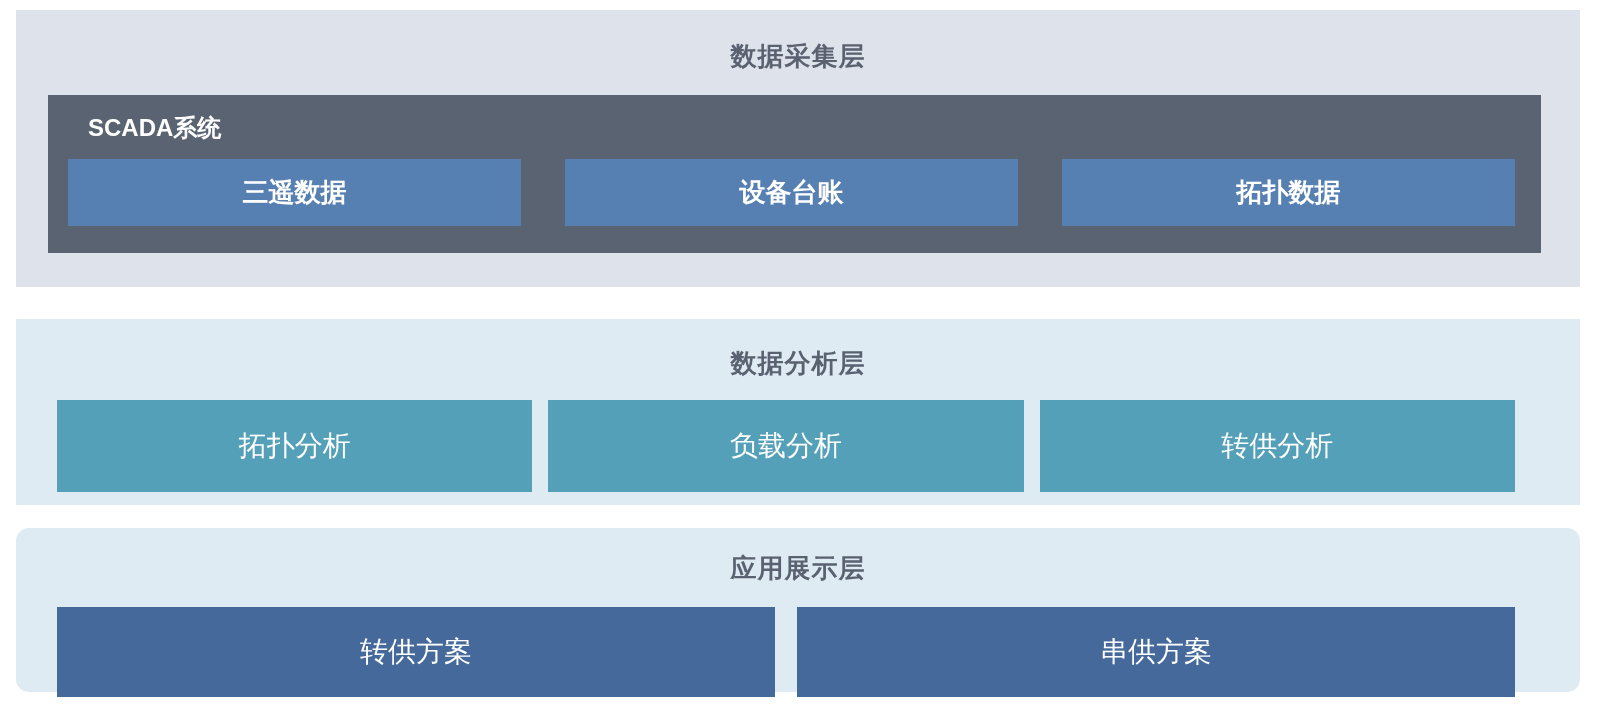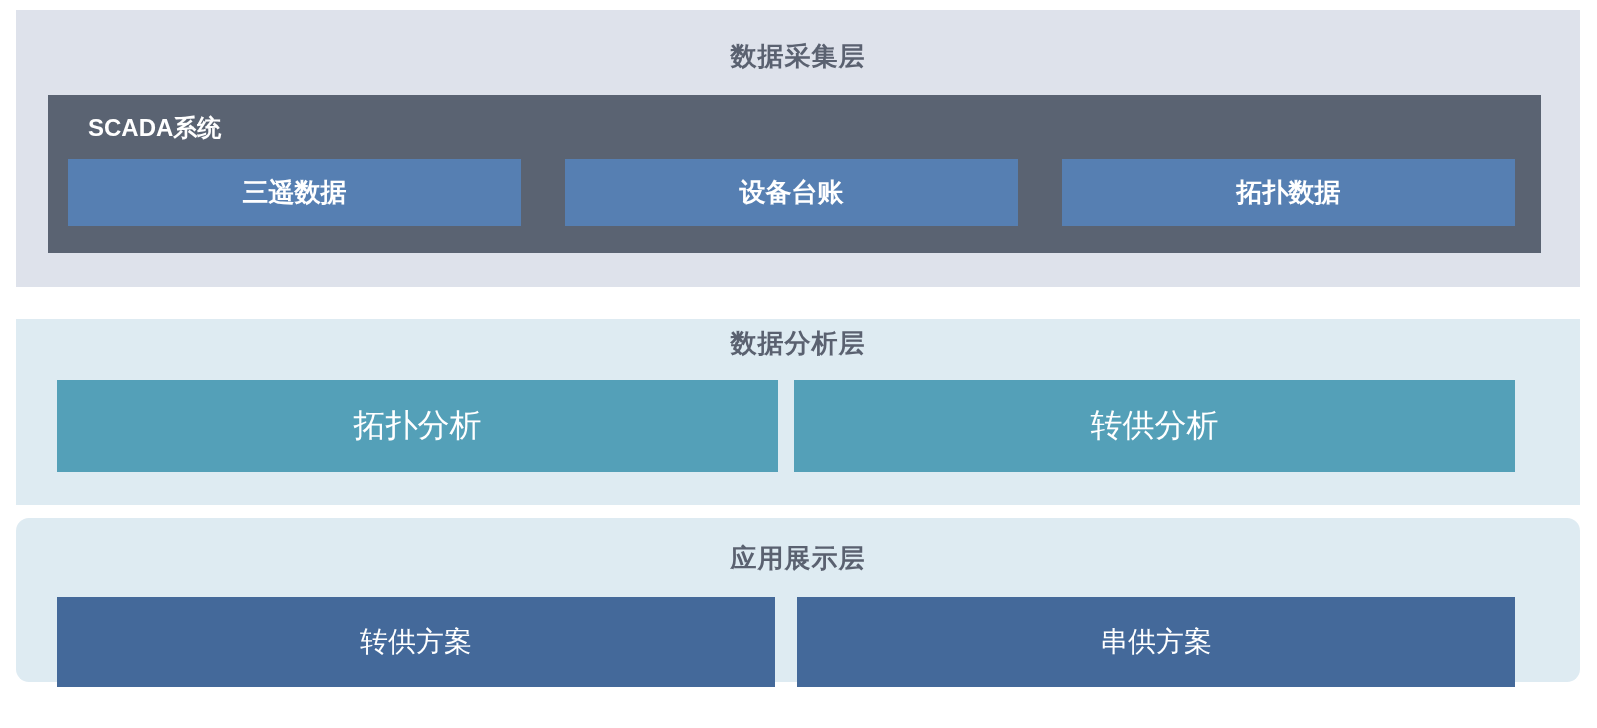--- a/index.html
+++ b/index.html
@@ -66,35 +66,35 @@
     height: 67px;
     background: var(--node-steel-blue, #567fb2);
     font-size: 26px;
     font-weight: bold;
   }
   
   .layer-analysis {
     margin-top: 32px;
     height: 186px;
     background: var(--panel-light-blue-bg, #deebf2);
-    padding-top: 4px;
+    padding-top: 24px;
   }
   .analysis-row {
     display: flex;
     gap: 16px;
     margin: 16px 65px 0 41px;
   }
   .node-teal {
     height: 92px;
     background: var(--node-teal, #54a0b8);
-    font-size: 32px;
+    font-size: 28px;
     font-weight: 400;
   }
   .layer-display {
-    margin-top: 13px;
+    margin-top: 23px;
     height: 164px;
     background: var(--panel-light-blue-bg, #deebf2);
     padding-top: 20px;
     border-radius: 13px;
   }
   .display-row {
     display: flex;
     gap: 22px;
     margin: 18px 65px 0 41px;
   }
@@ -119,20 +119,21 @@
         <div class="node node-steel">设备台账</div>
         <div class="node node-steel">拓扑数据</div>
       </div>
     </div>
   </section>
 
   <section class="layer layer-analysis">
     <h2 class="layer-title">数据分析层</h2>
     <div class="analysis-row">
       <div class="node node-teal">拓扑分析</div>
+      <div class="node node-teal">负载分析</div>
       <div class="node node-teal">转供分析</div>
     </div>
   </section>
 
   <section class="layer layer-display">
     <h2 class="layer-title">应用展示层</h2>
     <div class="display-row">
       <div class="node node-dark">转供方案</div>
       <div class="node node-dark">串供方案</div>
     </div>

